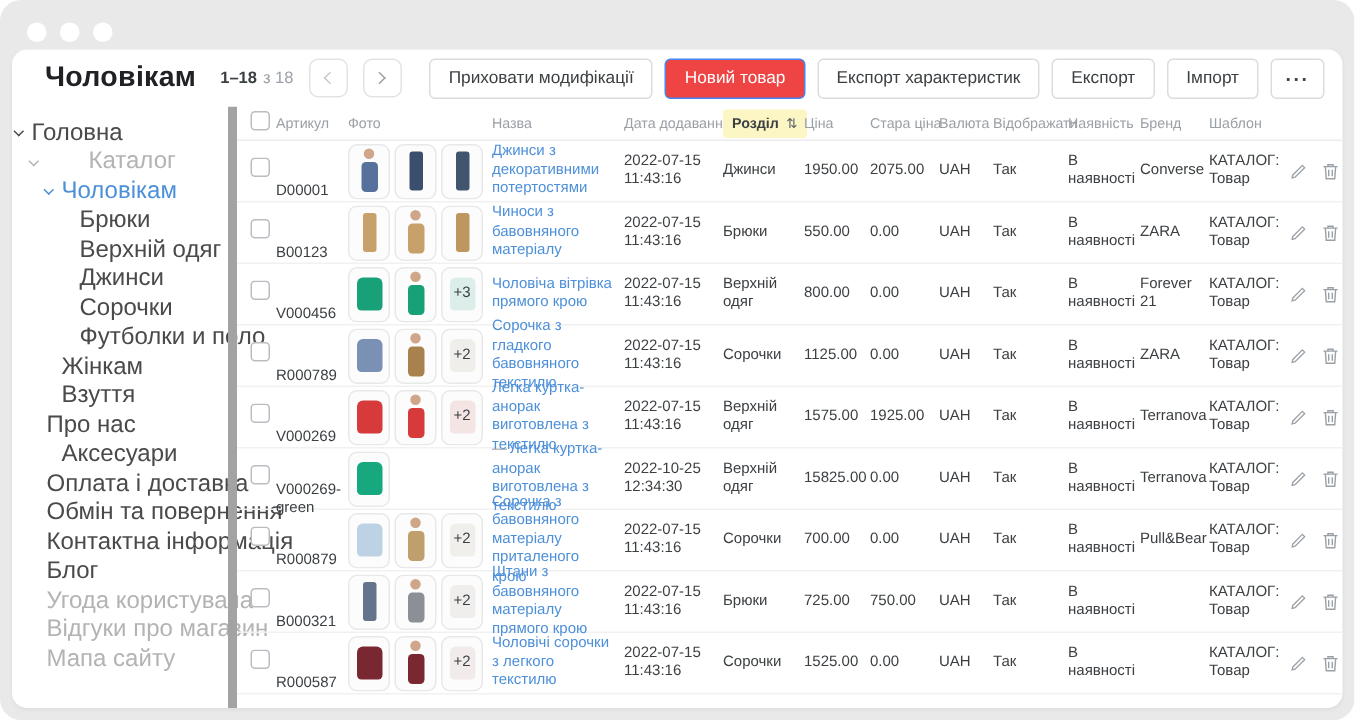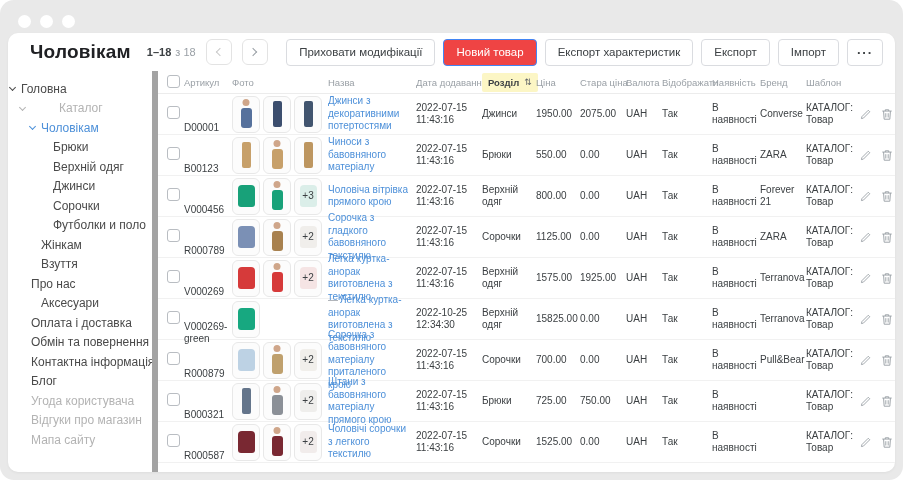--- a/index.html
+++ b/index.html
@@ -26,21 +26,21 @@
   .hbtns { margin-left:auto; display:flex; gap:8px; align-items:center; }
   .btn { height:27px; padding:0 12px; border:1px solid #dadce0; border-radius:4px; background:#fff;
          font-size:11.5px; color:#3c4043; display:flex; align-items:center; white-space:nowrap; cursor:pointer;
          font-family:"Liberation Sans", sans-serif; }
   .btn.primary { background:#ef4444; border-color:#4285f4; color:#fff; }
   .btn.more { padding:0 9px; font-weight:700; letter-spacing:1px; font-size:13px; color:#3c4043; }
 
   
   .content { flex:1; display:flex; overflow:hidden; }
   .sidebar { width:144px; flex:none; padding-top:8px; }
-  .sb-item { height:19.5px; display:flex; align-items:center; font-size:12px; color:#4a4a4a; cursor:pointer; white-space:nowrap; }
+  .sb-item { height:19.5px; display:flex; align-items:center; font-size:16px; color:#4a4a4a; cursor:pointer; white-space:nowrap; }
   .sb-item.muted { color:#b3b3b3;gap:28px; }
   .sb-item.active { color:#4d90d9; }
   .sb-chev { width:5px; height:5px; border-right:1.4px solid currentColor; border-bottom:1.4px solid currentColor;
              transform:rotate(45deg); margin-right:6px; margin-top:-2px; flex:none; }
 
   .tablearea { flex:1; border-left:6px solid #a3a3a3; display:flex; flex-direction:column; overflow:hidden;justify-content:space-between;
                --cols: 26px 48px 96px 88px 66px 54px 44px 46px 36px 50px 48px 46px 54px 40px; }
   .thead { display:grid; grid-template-columns:var(--cols); align-items:center; height:23px; flex:none;
            border-bottom:1px solid #ececec; color:#9aa0a6; font-size:9.5px; }
   .thead .hcell { white-space:nowrap; padding-right:4px; }

